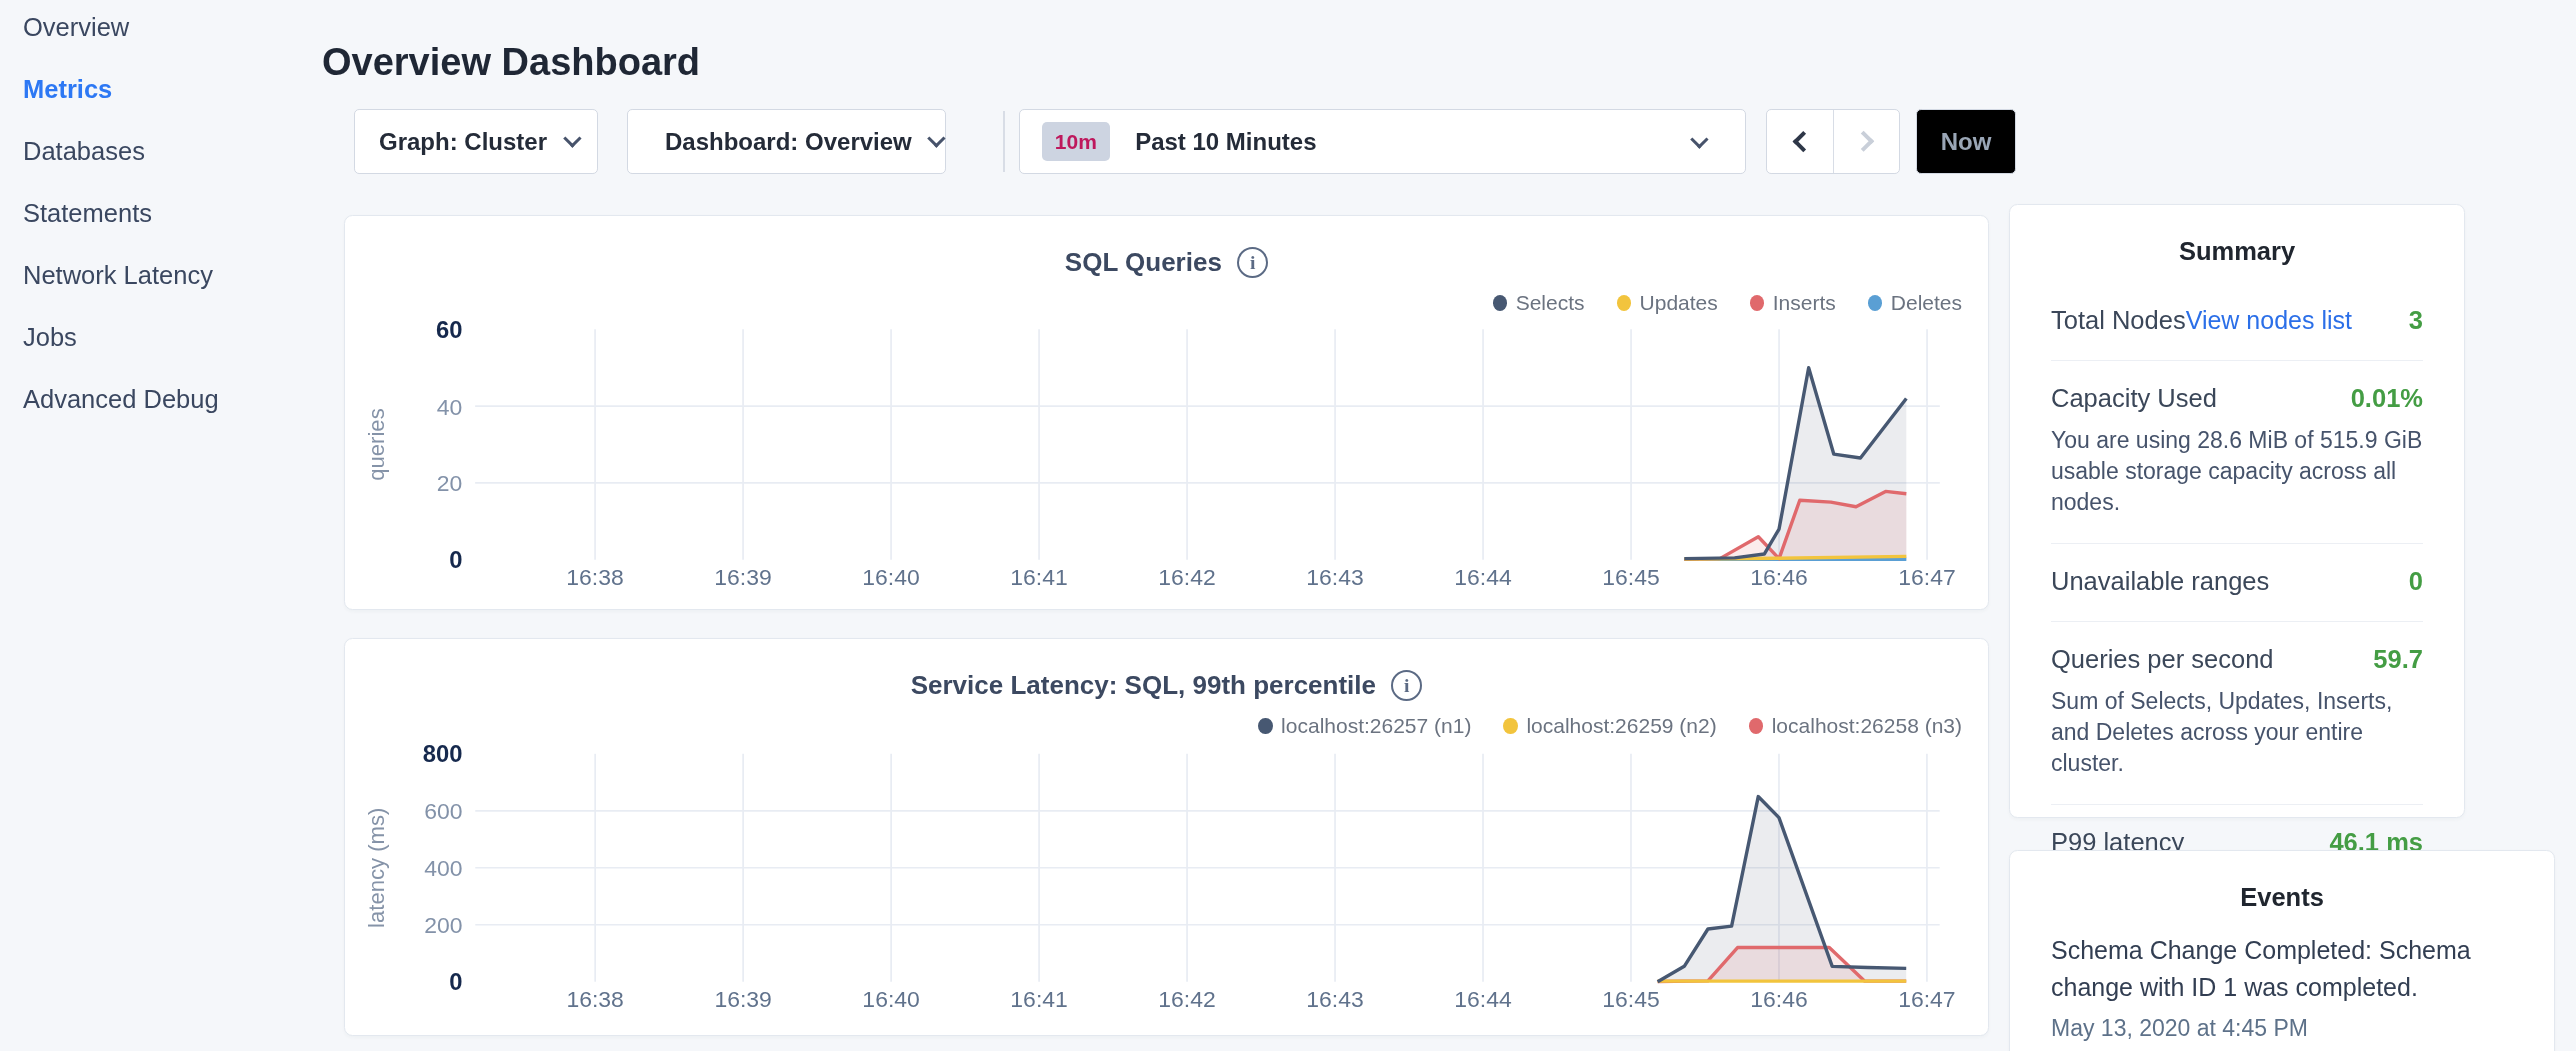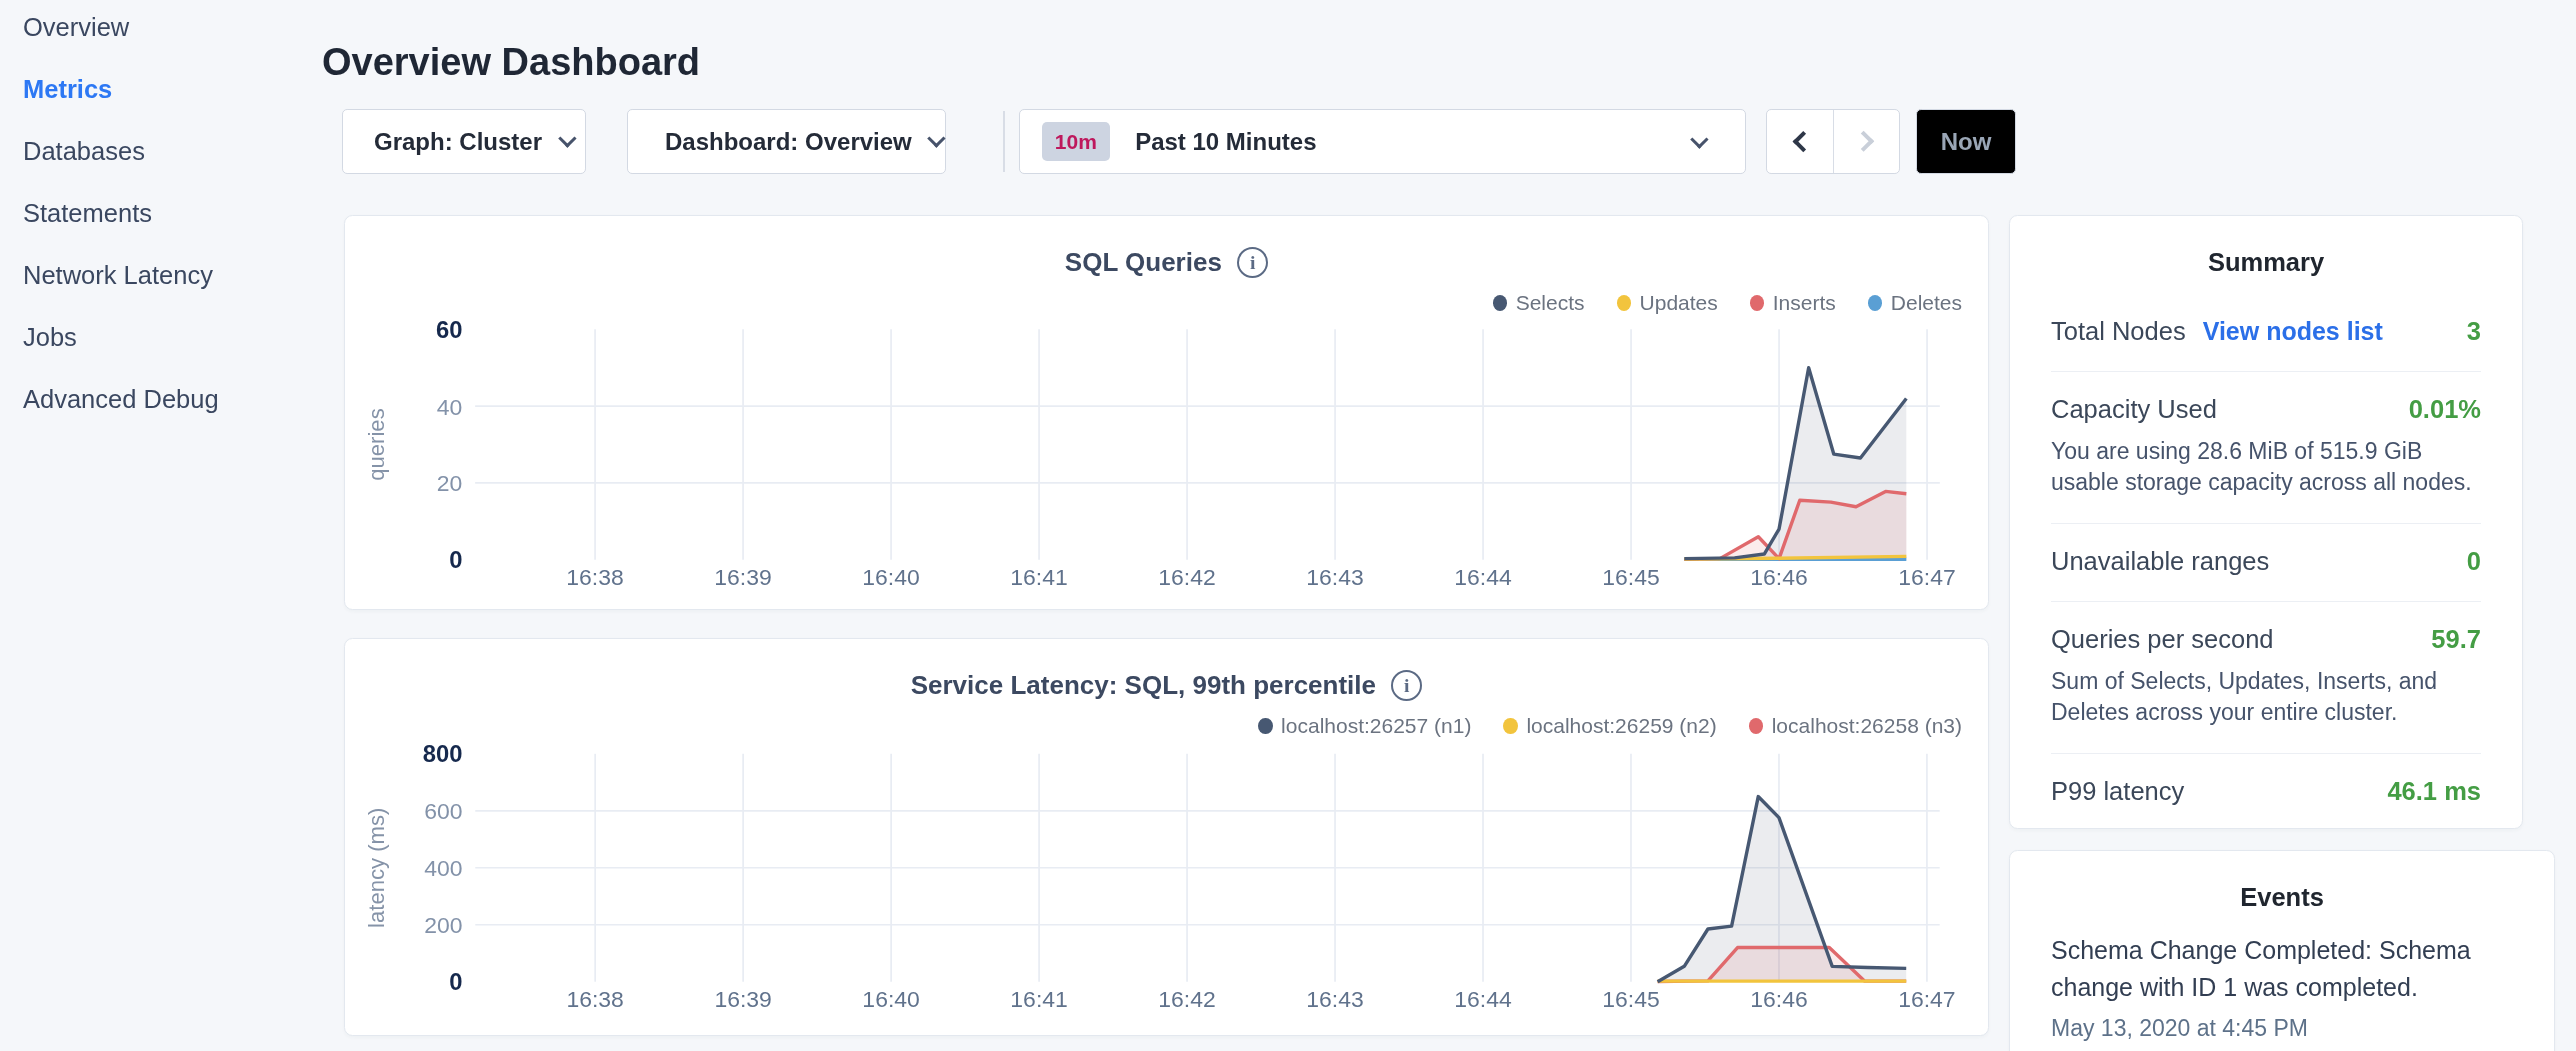--- a/index.html
+++ b/index.html
@@ -12,21 +12,21 @@
            flex-direction:column;gap:31px;}
   .nav-item{font-size:25.5px;line-height:31px;color:#3a4760;cursor:pointer;white-space:nowrap;}
   .nav-item.active{color:#2d78f4;font-weight:700;}
 
   
   .page-title{position:absolute;left:322px;top:15.3px;font-size:38px;font-weight:600;color:#1f2735;}
 
   
   .ctl{position:absolute;top:109px;height:65px;background:#fff;border:1.7px solid #d3d9e3;
        border-radius:5.1px;display:flex;align-items:center;font-size:24px;font-weight:700;color:#242b38;}
-  .ctl-graph{left:342px;width:244px;padding-left:31px;}
+  .ctl-graph{left:354px;width:244px;padding-left:24px;}
   .ctl-dash{left:627px;width:319px;padding-left:37px;}
   .chev{width:12.8px;height:12.8px;border-right:3.4px solid #47536b;border-bottom:3.4px solid #47536b;
         transform:rotate(45deg);margin:-6.8px 0 0 18.7px;flex:none;}
   .vdiv{position:absolute;left:1003px;top:111px;width:1.7px;height:61px;background:#d8dde6;}
   .ctl-time{left:1019px;width:727px;padding-left:22px;font-weight:700;}
   .time-badge{background:#cdd4e1;color:#be185d;font-size:21px;font-weight:700;border-radius:5.1px;
               padding:7.7px 12.8px;margin-right:25.5px;}
   .ctl-time .chev{position:absolute;right:39px;margin-top:-5.1px;}
   .arrow-group{position:absolute;left:1766px;top:109px;width:134px;height:65px;background:#fff;
                border:1.7px solid #d3d9e3;border-radius:5.1px;display:flex;}
@@ -38,21 +38,21 @@
              transform:rotate(-45deg);margin-right:6.8px;}
   .btn-now{position:absolute;left:1916px;top:109px;width:100px;height:65px;background:#000000;
            border:1.7px solid #d3d9e3;border-radius:5.1px;display:flex;align-items:center;justify-content:center;
            font-size:24px;font-weight:700;color:#9aa6b6;}
 
   
   .panel{position:absolute;background:#fff;border:1.7px solid #e3e8ef;border-radius:8.5px;
          box-shadow:0 1.7px 3.4px rgba(40,50,70,0.03);}
   .chart-panel-1{left:344px;top:215px;width:1645px;height:395px;}
   .chart-panel-2{left:344px;top:638px;width:1645px;height:398px;}
-  .summary-panel{left:2009px;top:215px;width:514px;height:614px;}
+  .summary-panel{left:2009px;top:204px;width:456px;height:614px;}
   .events-panel{left:2009px;top:850px;width:546px;height:247px;}
 
   
   .chart-title-row{position:absolute;left:0;right:0;top:31px;display:flex;align-items:center;
                    justify-content:center;gap:15.3px;}
   .chart-title{font-size:26px;font-weight:700;color:#3c4961;}
   .info-icon{width:31px;height:31px;border:2.6px solid #5b6a84;border-radius:50%;color:#5b6a84;
              font-size:19.6px;font-weight:700;display:flex;align-items:center;justify-content:center;
              font-family:"Liberation Serif",serif;cursor:pointer;}
   .legend{position:absolute;top:75px;right:26px;display:flex;align-items:center;gap:32px;}
@@ -64,21 +64,21 @@
   .xtick{fill:#60728c;font-size:27px;}
   .axis-label{fill:#8593a8;font-size:26px;}
 
   
   .side-title{font-size:25.5px;font-weight:700;color:#20262f;text-align:center;margin:32px 0 17px 0;}
   .summary-rows{padding:0 41px;}
   .s-row{padding:23px 0 25px 0;border-bottom:1.7px solid #eceff4;}
   .s-row:last-child{border-bottom:none;}
   .s-head{display:flex;align-items:baseline;}
   .s-label{font-size:25.5px;font-weight:400;color:#3b4759;}
-  .s-link{font-size:25px;font-weight:700;color:#2b6fe8;margin-left:17px;text-decoration:none;cursor:pointer;}
+  .s-link{font-size:25px;font-weight:400;color:#2b6fe8;text-decoration:none;cursor:pointer;}
   .s-val{margin-left:auto;font-size:25.5px;font-weight:700;color:#449d44;white-space:nowrap;}
   .s-desc{font-size:23px;line-height:31px;color:#46536b;margin:12px 0 0 0;}
   .events-body{padding:0 41px;}
   .event-text{font-size:25px;line-height:37px;color:#323e52;margin:20.4px 0 0 0;}
   .event-time{font-size:23px;color:#5d7189;margin:8.5px 0 0 0;}
 </style>
 </head>
 <body>
 
 <div class="page">

